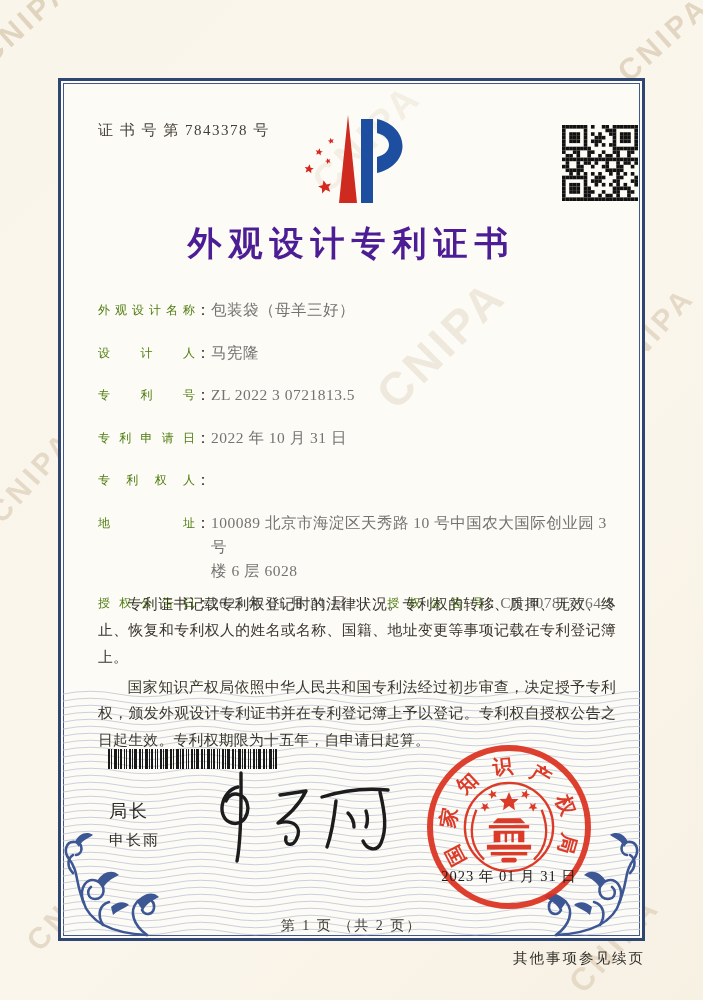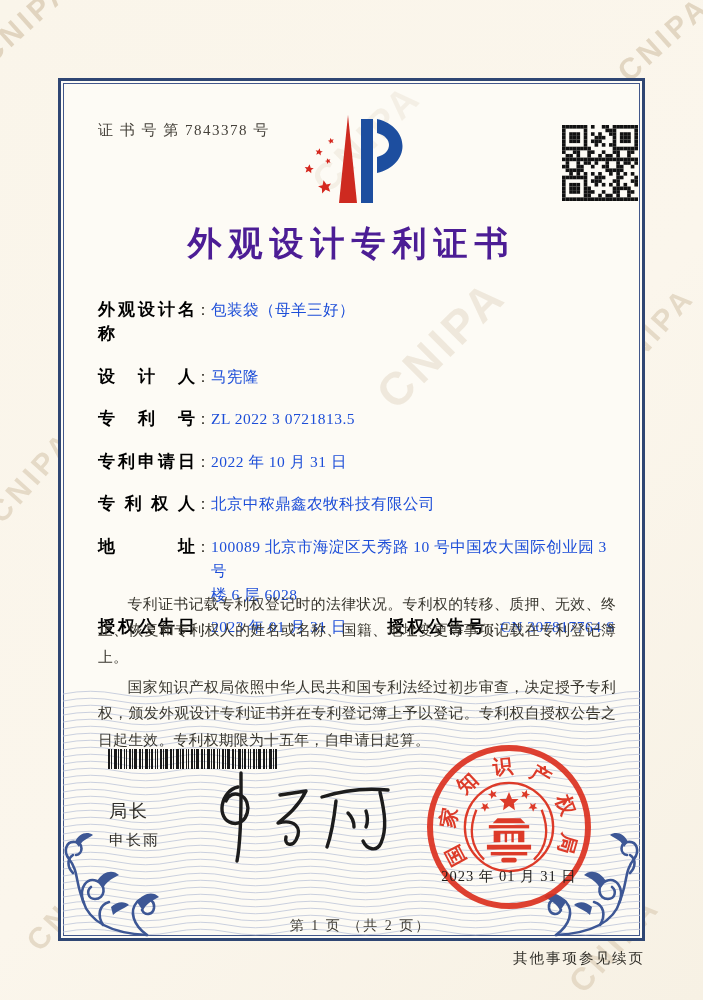--- a/index.html
+++ b/index.html
@@ -41,26 +41,26 @@
     position:absolute;left:0;top:140px;width:100%;
     text-align:center;font-size:34px;font-weight:bold;color:#4c1d95;
     letter-spacing:7px;margin:0;
   }
   
   .fields{position:absolute;left:37px;top:217px;width:517px;}
   .field-row{margin-bottom:18.5px;line-height:24px;display:flex;align-items:flex-start;}
   .flabel{
     display:inline-block;width:97px;flex:0 0 97px;
     text-align:justify;text-align-last:justify;
-    font-size:17px;color:#000000;font-weight:bold;
+    font-size:12px;color:#4d7c0f;
   }
   .fcolon{display:inline-block;width:16px;flex:0 0 16px;font-size:16px;color:#3e3b33;}
   .fvalue{
     display:inline-block;max-width:400px;
-    font-size:15.5px;color:#1d4ed8;letter-spacing:.5px;
+    font-size:15.5px;color:#737373;letter-spacing:.5px;
     white-space:pre-line;line-height:24px;
   }
   .grant-row{display:flex;margin-top:1px;line-height:24px;}
   .grant-right{margin-left:auto;display:flex;}
   
   .body-text{
     position:absolute;left:37px;top:510px;width:518px;
     font-size:14.8px;line-height:1.78;color:#37352d;text-align:justify;
   }
   .body-text p{margin:0 0 4px 0;text-indent:2em;letter-spacing:.3px;}
@@ -81,21 +81,21 @@
     height:22px;text-align:center;font-size:20px;font-weight:bold;color:rgba(219,48,30,.95);
     line-height:22px;
   }
   .seal-emblem{position:absolute;left:34px;top:34px;}
   .seal-date{
     position:absolute;left:360px;top:786px;width:176px;z-index:4;
     text-align:center;font-size:14.5px;color:#1e1d1b;letter-spacing:1px;
   }
   .page-footer{
     position:absolute;left:0;top:836px;width:100%;text-align:center;
-    font-size:14px;color:#3e3b33;letter-spacing:2px;padding-left:9px;
+    font-size:14px;color:#3e3b33;letter-spacing:2px;
   }
   .continuation-note{
     position:absolute;left:58px;top:949px;width:587px;text-align:right;
     font-size:14.5px;color:#33312b;letter-spacing:2px;
   }
 </style>
 </head>
 <body>
 
 <div class="page">
@@ -473,21 +473,20 @@
           <span class="fvalue">ZL 2022 3 0721813.5</span>
       </div>
       <div class="field-row">
         <span class="flabel">专利申请日</span>
           <span class="fcolon">：</span>
           <span class="fvalue">2022 年 10 月 31 日</span>
       </div>
       <div class="field-row">
         <span class="flabel">专利权人</span>
           <span class="fcolon">：</span>
-          <span class="fvalue">北京中秾鼎鑫农牧科技有限公司</span>
       </div>
       <div class="field-row" style="margin-bottom:8px;">
         <span class="flabel">地址</span>
           <span class="fcolon">：</span>
           <span class="fvalue">100089 北京市海淀区天秀路 10 号中国农大国际创业园 3 号
 楼 6 层 6028</span>
       </div>
       <div class="grant-row">
         <span class="flabel">授权公告日</span>
           <span class="fcolon">：</span>

